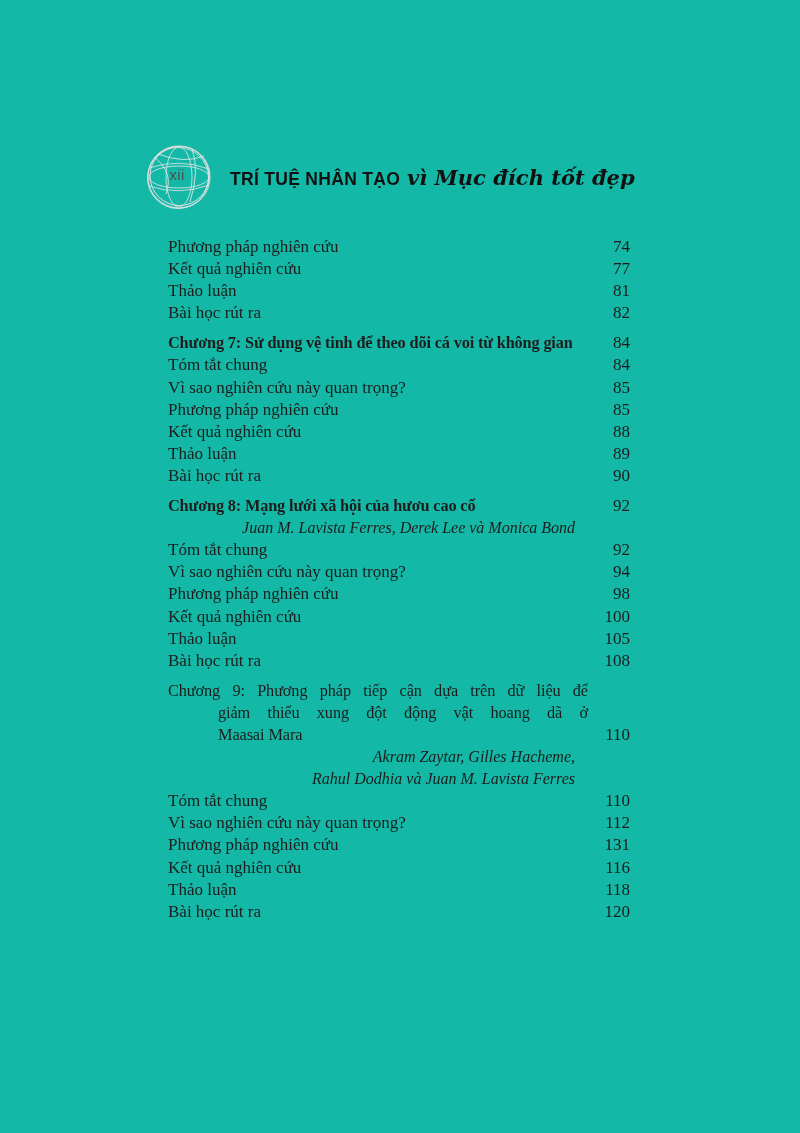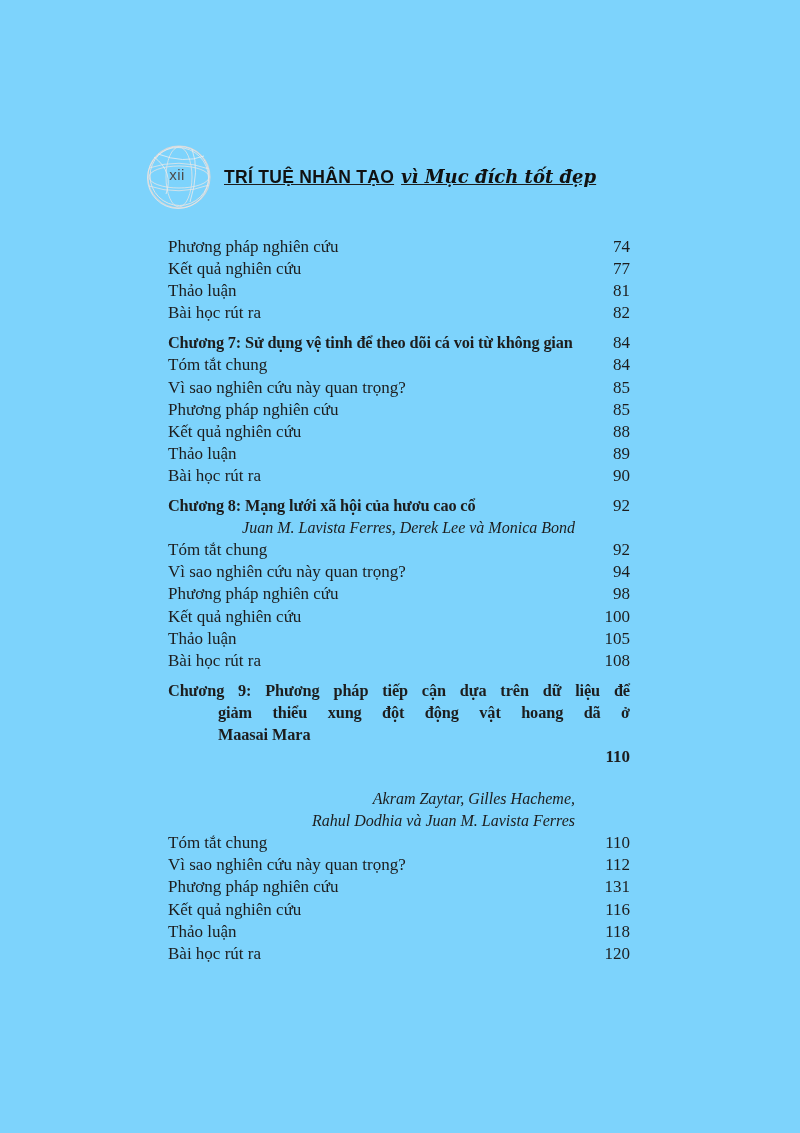--- a/index.html
+++ b/index.html
@@ -4,21 +4,21 @@
 <style>
   html, body {
     margin: 0;
     padding: 0;
     background: #ffffff;
   }
   .page {
     position: relative;
     width: 800px;
     height: 1133px;
-    background: #7dd3fc;
+    background: #14b8a6;
     font-family: "Liberation Serif", "DejaVu Serif", serif;
     color: #1d1d1d;
     overflow: hidden;
   }
 
   
   .running-header {
     position: absolute;
     left: 144px;
     top: 142px;
@@ -37,39 +37,38 @@
     left: 14px;
     top: 24px;
     width: 38px;
     text-align: center;
     font-family: "Liberation Sans", sans-serif;
     font-size: 15px;
     color: #4d4d4d;
     letter-spacing: 0.5px;
   }
   .header-titles {
-    margin-left: 10px;
+    margin-left: 16px;
     white-space: nowrap;
     display: flex;
     align-items: baseline;
-    text-decoration: underline;
   }
   .book-title-bold {
     font-family: "Liberation Sans", "DejaVu Sans", sans-serif;
     font-weight: 800;
     font-size: 17.5px;
     letter-spacing: 0.3px;
     color: #111111;
   }
   .book-title-script {
     margin-left: 7px;
     font-family: "DejaVu Serif", serif;
     font-style: italic;
     font-weight: 600;
-    font-size: 18px;
+    font-size: 21px;
     color: #111111;
     text-align: center;
   }
 
   
   .toc {
     position: absolute;
     left: 168px;
     top: 216px;
     width: 462px;
@@ -93,21 +92,21 @@
     white-space: nowrap;
   }
   .authors-line {
     font-style: italic;
     font-size: 16px;
     text-align: right;
     padding-right: 55px;
   }
 
   
-  .chapter-multihead { display: flex; font-weight: bold; flex-direction: column; }
+  .chapter-multihead { display: flex; font-weight: normal; }
   .ch-lines { flex: 1 1 auto; min-width: 0; }
   .ch-line {
     font-size: 16.3px;
     letter-spacing: -0.1px;
   }
   .ch-line.justified {
     text-align: justify;
     text-align-last: justify;
   }
   .ch-line.hang { margin-left: 50px; }

